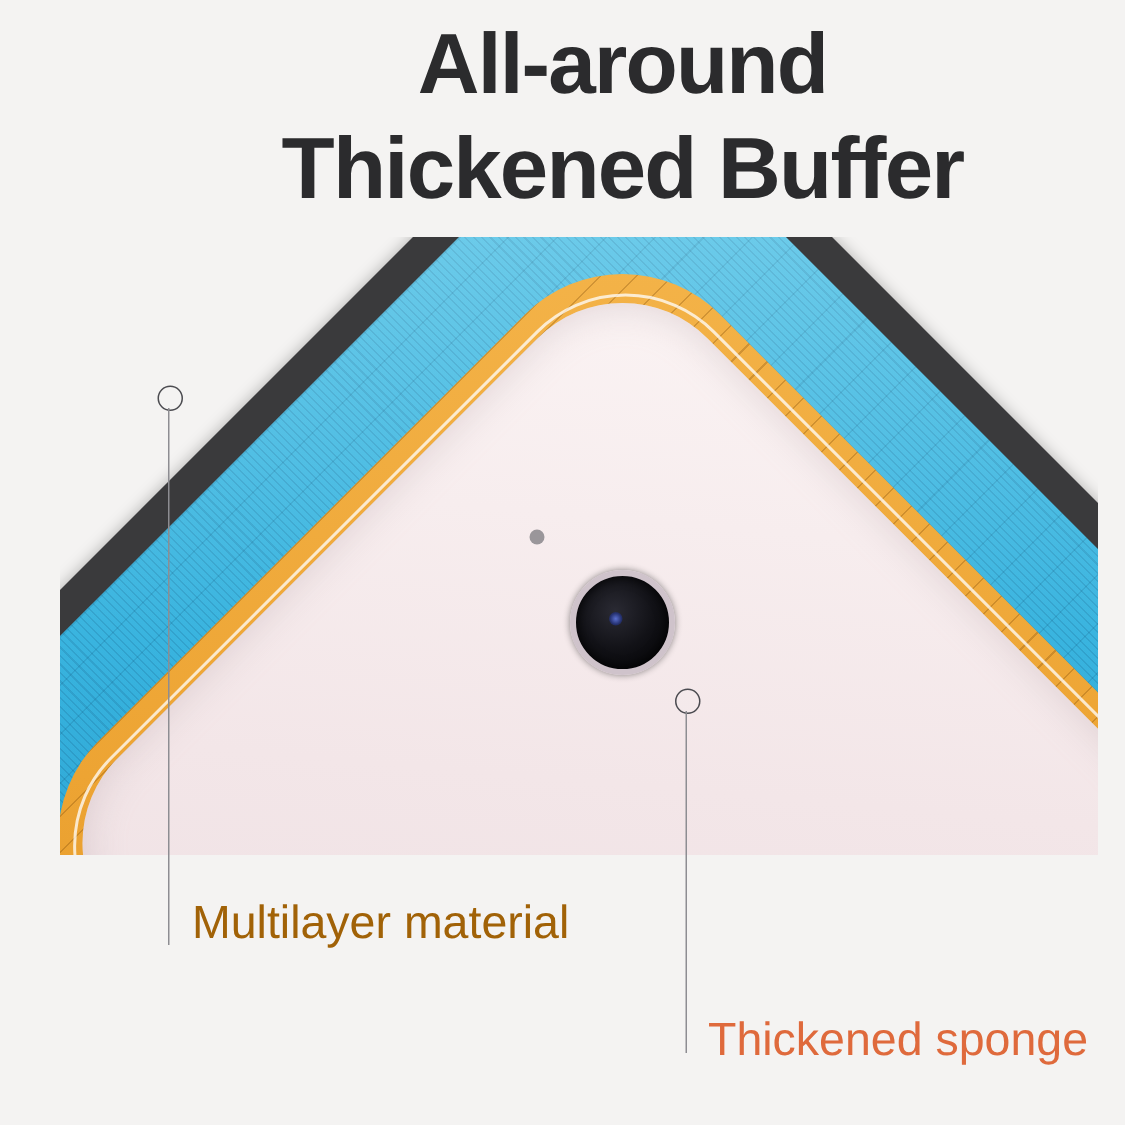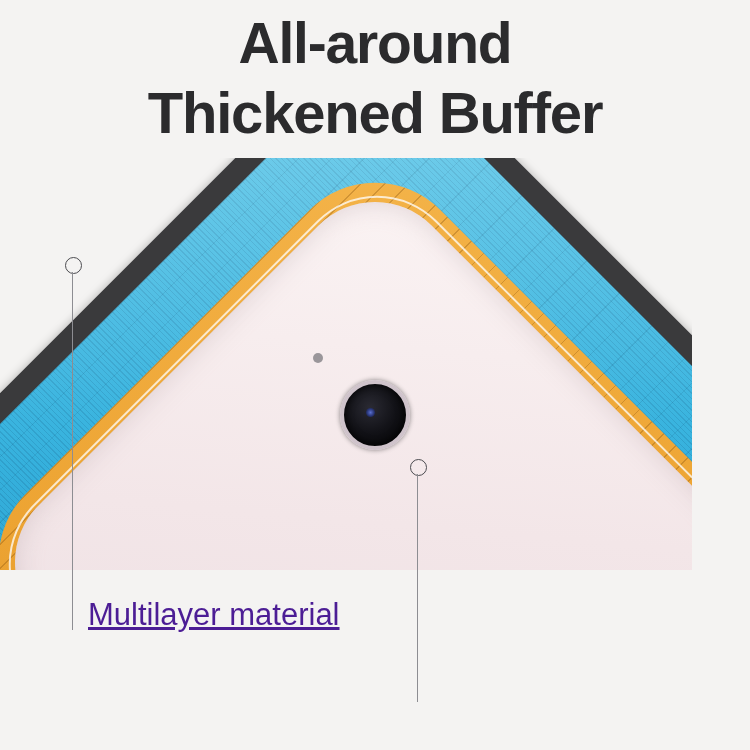--- a/index.html
+++ b/index.html
@@ -12,20 +12,21 @@
     background: #f4f3f2;
     font-family: "Liberation Sans", sans-serif;
     overflow: hidden;
   }
   .poster {
     position: relative;
     width: 692px;
     height: 750px;
     background: #f4f3f2;
     overflow: hidden;
+    margin-left: 40px;
   }
 
   
   .headline {
     position: absolute;
     left: 0;
     top: 8px;
     width: 750px;
     text-align: center;
     z-index: 40;
@@ -231,22 +232,21 @@
   .label {
     position: absolute;
     font-size: 31px;
     line-height: 34px;
     white-space: nowrap;
     z-index: 35;
   }
   .label-multilayer {
     left: 88px;
     top: 598px;
-    color: #4c1d95;
-    text-decoration: underline;
+    color: #a16207;
   }
   .label-sponge {
     left: 432px;
     top: 676px;
     color: #df6a3c;
   }
 </style>
 </head>
 <body>
 
@@ -275,14 +275,15 @@
     </div>
 
   </div>
 
   <div class="marker" style="left:65px; top:257px;"></div>
   <div class="leader" style="left:72px; top:272px; height:358px;"></div>
   <div class="label label-multilayer">Multilayer material</div>
 
   <div class="marker" style="left:410px; top:459px;"></div>
   <div class="leader" style="left:417px; top:474px; height:228px;"></div>
+  <div class="label label-sponge">Thickened sponge</div>
 
 </div>
 
 </body></html>

